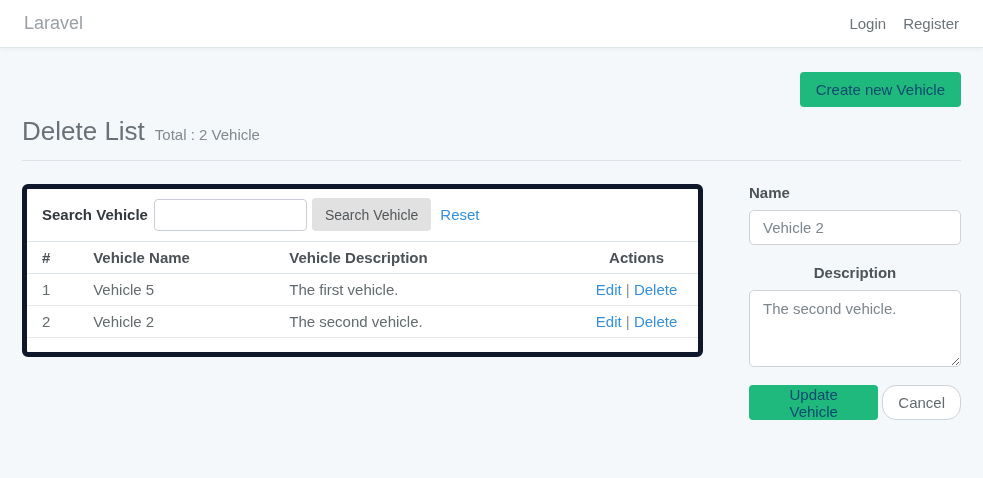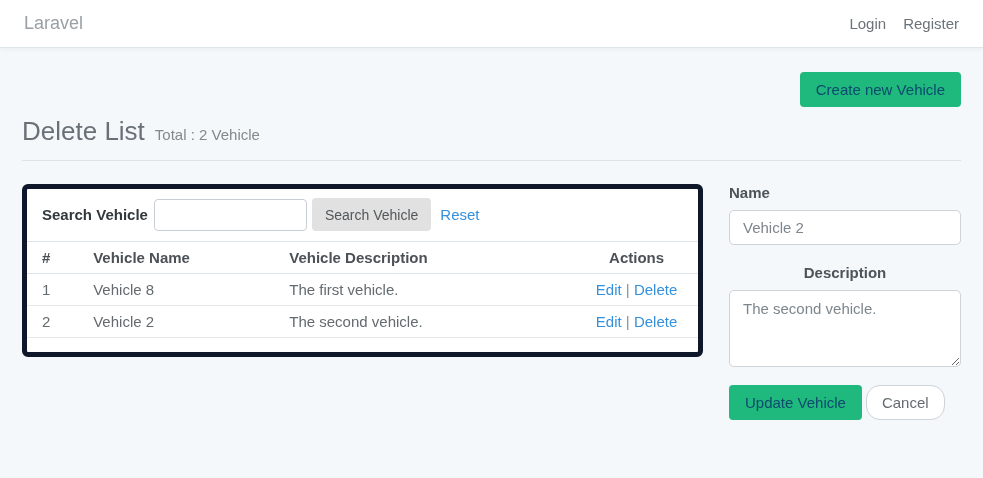--- a/index.html
+++ b/index.html
@@ -88,21 +88,21 @@
     border-top:1px solid #dfe4e8;
     border-bottom:1px solid #dfe4e8;
     color:#4b5156; font-weight:700;
   }
   .vehicle-table tbody td { border-bottom:1px solid #e5e9ec; color:#636b6f; }
   .vehicle-table th.col-actions, .vehicle-table td.col-actions { text-align:center; padding-left:0; }
   .action-link { color:#3490dc; }
   .action-sep { color:#8a9197; }
 
   
-  .form-col { flex:1; margin-left:26px; }
+  .form-col { flex:1; margin-left:46px; }
   .form-label { display:block; font-weight:700; color:#4c545a; font-size:15px; margin-bottom:9px; }
   .form-label.desc { margin-top:19px;text-align:center; }
   .text-input {
     width:100%; height:35px;
     border:1px solid #ccd3d9; border-radius:5px;
     padding:0 13px; font-size:15px; font-family:inherit; color:#7d868d;
     background:#ffffff;
   }
   .text-area {
     width:100%; height:77px;
@@ -167,21 +167,21 @@
           <tr>
             <th>#</th>
             <th>Vehicle Name</th>
             <th>Vehicle Description</th>
             <th class="col-actions">Actions</th>
           </tr>
         </thead>
         <tbody>
           <tr>
             <td>1</td>
-            <td>Vehicle 8</td>
+            <td>Vehicle 5</td>
             <td>The first vehicle.</td>
             <td class="col-actions">
               <a class="action-link">Edit</a>
               <span class="action-sep">|</span>
               <a class="action-link">Delete</a>
             </td>
           </tr>
           <tr>
             <td>2</td>
             <td>Vehicle 2</td>

